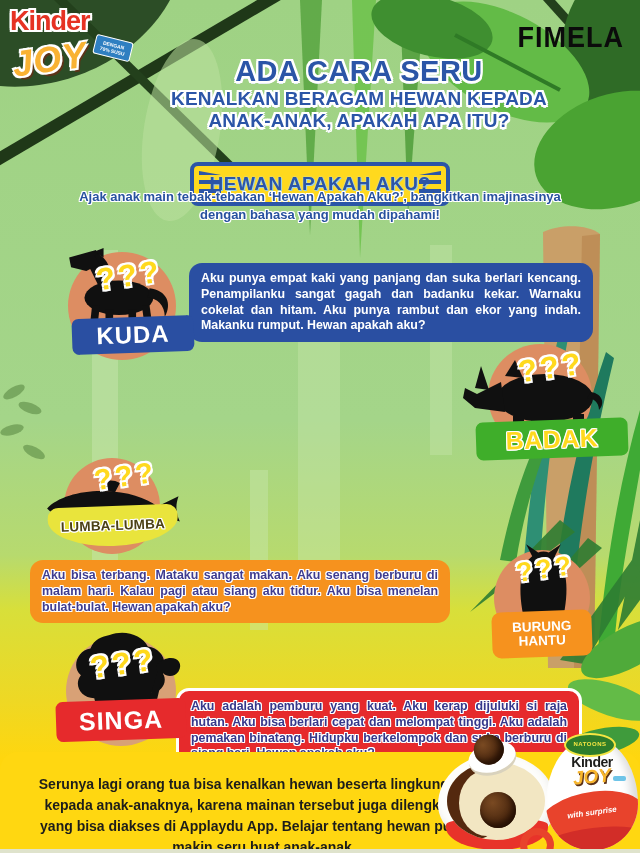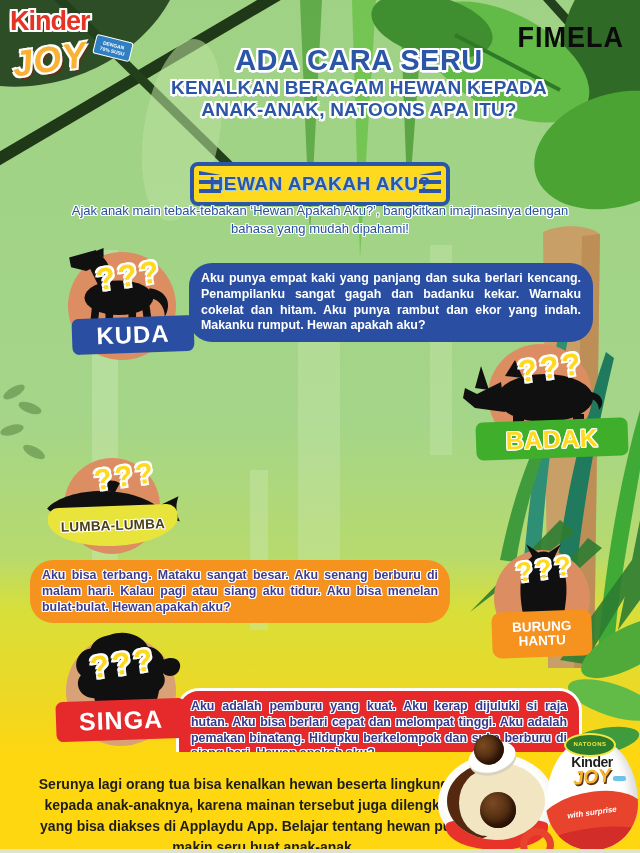--- a/index.html
+++ b/index.html
@@ -16,36 +16,36 @@
   
   #kinder-logo{left:10px;top:6px;width:130px;z-index:6;}
   .k-kinder{font-size:27px;font-weight:800;color:#e63323;letter-spacing:-1px;
     text-shadow:-2px -2px 0 #fff,2px -2px 0 #fff,-2px 2px 0 #fff,2px 2px 0 #fff,0 2px 0 #fff,0 -2px 0 #fff,2px 0 0 #fff,-2px 0 0 #fff;}
   .k-joy{font-size:36px;font-weight:900;font-style:italic;color:#f9b233;letter-spacing:1px;margin:-2px 0 0 2px;transform:rotate(-8deg);
     text-shadow:-2px -2px 0 #fff,2px -2px 0 #fff,-2px 2px 0 #fff,2px 2px 0 #fff,3px 4px 0 #5d3318;}
   .k-badge{position:absolute;left:84px;top:32px;background:#2f7fc1;color:#fff;font-size:5px;font-weight:700;
     padding:3px 4px;border-radius:3px;transform:rotate(14deg);border:1px solid #fff;text-align:center;line-height:1.2;width:28px;}
   #fimela{right:16px;top:22px;font-size:27px;font-weight:800;color:#0b0b0b;letter-spacing:1px;transform:scaleY(1.12);z-index:6;}
 
-  #title{left:84px;right:6px;top:44px;text-align:center;z-index:5;color:#2b55a7;font-weight:800;}
+  #title{left:84px;right:6px;top:55px;text-align:center;z-index:5;color:#2b55a7;font-weight:800;}
   #title .t1{font-size:29px;letter-spacing:.5px;}
   #title .t2,#title .t3{font-size:19px;letter-spacing:.2px;}
 
   #banner{left:50%;top:162px;transform:translateX(-50%);width:252px;height:36px;background:#ffd91e;
     border:4px solid #2b55a7;border-radius:8px;z-index:5;display:flex;align-items:center;justify-content:center;}
   #banner::before,#banner::after{content:"";position:absolute;top:5px;bottom:5px;width:22px;
     background:repeating-linear-gradient(180deg,#2b55a7 0 4px,transparent 4px 9px);}
   #banner::before{left:5px;clip-path:polygon(0 0,100% 15%,100% 85%,0 100%);}
   #banner::after{right:5px;clip-path:polygon(0 15%,100% 0,100% 100%,0 85%);}
   #banner .btxt{font-size:19px;font-weight:900;color:#2b55a7;letter-spacing:.5px;text-shadow:0 0 2px #bfe3f2,1px 1px 0 #8fcadf;}
 
-  #subtitle{left:55px;right:55px;top:202px;text-align:center;font-size:13px;line-height:1.4;font-weight:400;color:#27519f;z-index:5;}
-
-  
-  .bubble{position:absolute;z-index:4;border-radius:23px;padding:8px 12px;font-weight:700;font-size:12.4px;line-height:1.27;text-align:justify;}
+  #subtitle{left:55px;right:55px;top:188px;text-align:center;font-size:13px;line-height:1.4;font-weight:700;color:#27519f;z-index:5;}
+
+  
+  .bubble{position:absolute;z-index:4;border-radius:13px;padding:8px 12px;font-weight:700;font-size:12.4px;line-height:1.27;text-align:justify;}
   .b-blue{background:#2a4fa2;color:#ffffff;}
   .b-green{background:#3fae2a;color:#36378b;}
   .b-chart{background:#c8d733;color:#36378b;}
   .b-orange{background:#f6921e;color:#3f3c90;}
   .b-red{background:#e62a2c;color:#36378b;border:3px solid #fff;}
 
   .circle{position:absolute;border-radius:50%;background:#dd8d62;z-index:3;}
   .animal{position:absolute;z-index:4;}
   .qmarks{position:absolute;z-index:5;font-weight:900;color:#ffd91e;transform:rotate(-8deg);letter-spacing:3px;
     text-shadow:-2px -2px 0 #fff,2px -2px 0 #fff,-2px 2px 0 #fff,2px 2px 0 #fff,0 2px 0 #fff,0 -2px 0 #fff;}
@@ -185,21 +185,21 @@
   <div class="abs" id="kinder-logo">
     <div class="k-kinder">Kinder</div>
     <div class="k-joy">JOY</div>
     <div class="k-badge">DENGAN 70% SUSU</div>
   </div>
   <div class="abs" id="fimela">FIMELA</div>
 
   <div class="abs" id="title">
     <div class="t1 wout2">ADA CARA SERU</div>
     <div class="t2 wout2">KENALKAN BERAGAM HEWAN KEPADA</div>
-    <div class="t3 wout2">ANAK-ANAK, NATOONS APA ITU?</div>
+    <div class="t3 wout2">ANAK-ANAK, APAKAH APA ITU?</div>
   </div>
 
   <div class="abs" id="banner">
     <span class="btxt">HEWAN APAKAH AKU?</span>
   </div>
 
   <div class="abs wout" id="subtitle">Ajak anak main tebak-tebakan ‘Hewan Apakah Aku?’, bangkitkan imajinasinya dengan bahasa yang mudah dipahami!</div>
 
   <div class="abs circle" id="c1"></div>
   <svg class="animal" id="a1" viewBox="0 0 130 92">
@@ -259,21 +259,21 @@
     <g fill="#101010">
       <path d="M22,104 C12,62 16,30 32,18 L24,2 L40,13 C44,11 50,11 54,13 L70,2 L62,18 C78,30 82,62 72,104 Z"></path>
       <rect x="30" y="102" width="12" height="8" rx="3"></rect>
       <rect x="52" y="102" width="12" height="8" rx="3"></rect>
     </g>
   </svg>
   <div class="qmarks" id="q4">???</div>
   <div class="ribbon" id="rb4">
     <span class="rl">BURUNG HANTU</span>
   </div>
-  <div class="bubble b-orange wout" id="bb4">Aku bisa terbang. Mataku sangat besar. Aku senang berburu di malam hari. Kalau pagi atau siang aku tidur. Aku bisa menelan bulat-bulat. Hewan apakah aku?</div>
+  <div class="bubble b-orange wout" id="bb4">Aku bisa terbang. Mataku sangat makan. Aku senang berburu di malam hari. Kalau pagi atau siang aku tidur. Aku bisa menelan bulat-bulat. Hewan apakah aku?</div>
 
   <div class="abs circle" id="c5"></div>
   <svg class="animal" id="a5" viewBox="0 0 140 104">
     <g fill="#101010">
       <path d="M56,4 C72,-2 90,4 96,16 C110,18 118,32 110,42 C118,50 112,64 100,64 C100,78 86,88 72,82 C58,90 42,84 40,70 C26,70 18,56 26,46 C16,38 22,20 36,18 C40,8 48,6 56,4 Z"></path>
       <path d="M44,80 L96,80 C98,92 92,100 80,102 L58,102 C48,100 44,92 44,80 Z"></path>
       <path d="M112,30 C124,24 134,32 128,42 C124,48 116,48 112,44 L104,78 L96,76 L106,42 C102,38 106,32 112,30 Z"></path>
     </g>
   </svg>
   <div class="qmarks" id="q5">???</div>

